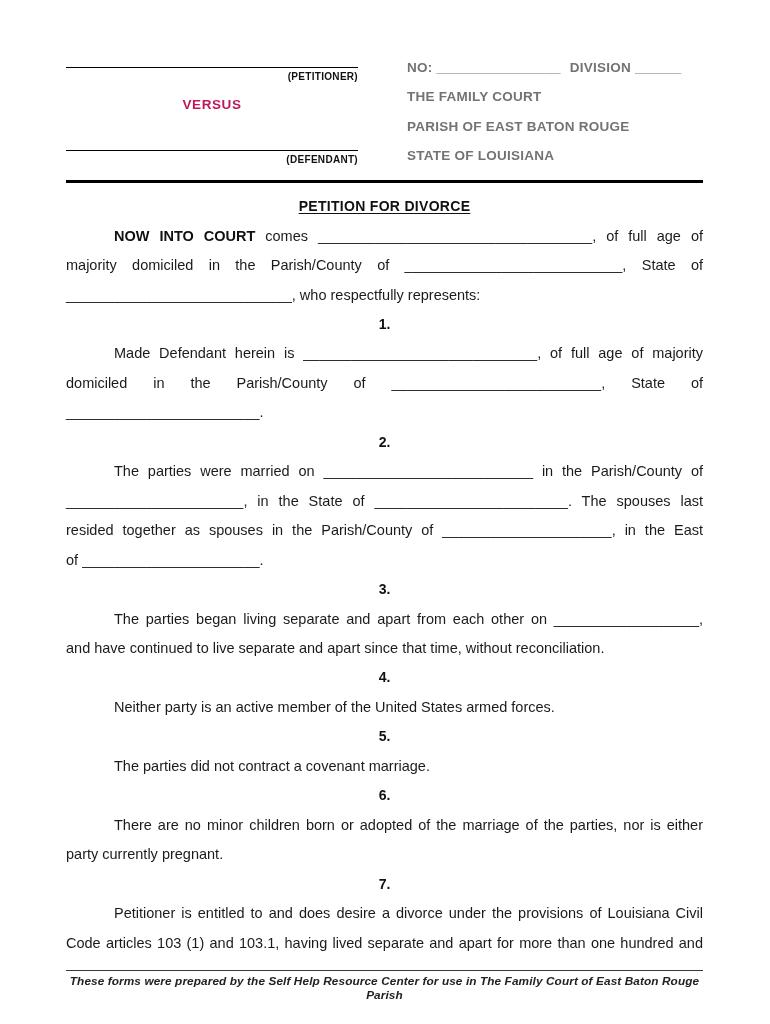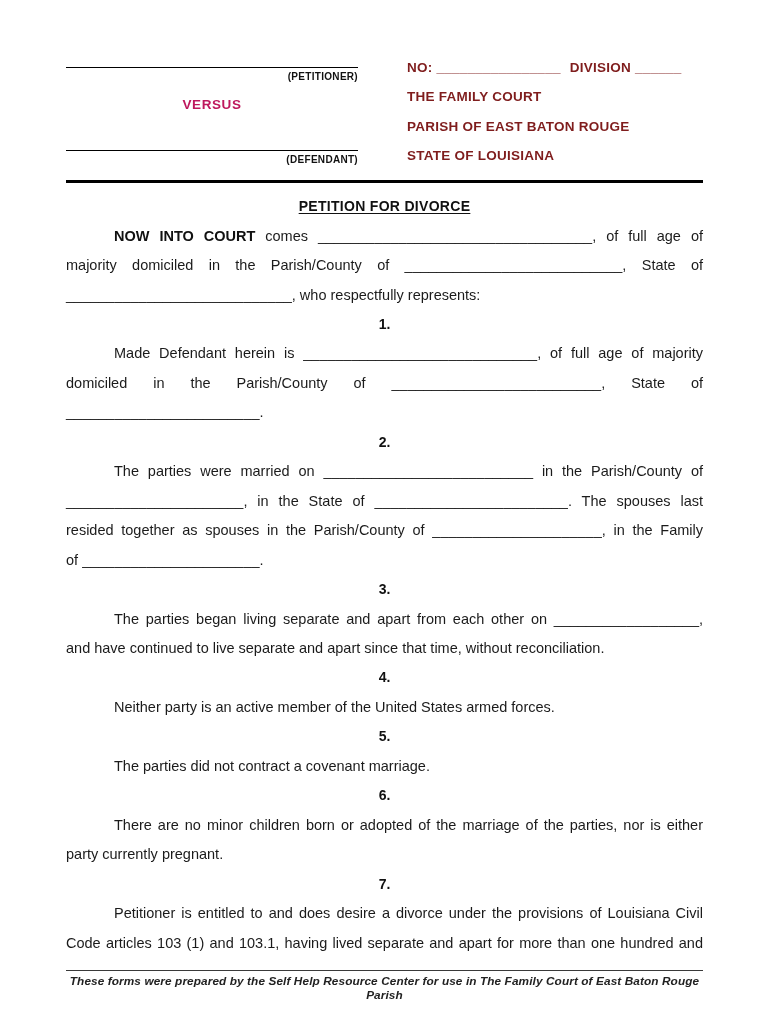--- a/index.html
+++ b/index.html
@@ -17,21 +17,21 @@
   .sig-line { height:18px; border-bottom:1.6px solid #000; }
   .sig-line.second { margin-top:22px; height:17px; }
   .party-label {
     text-align:right; font-size:10px; font-weight:700;
     letter-spacing:0.3px; padding-top:3px; color:#111;
   }
   .versus { text-align:center; font-weight:700; font-size:13.5px;
     letter-spacing:0.6px; margin-top:15px; color:#be185d; }
   .right-col { width:296px; padding-top:3px; }
   .court-line { font-weight:700; font-size:13.5px; line-height:29.4px;
-    letter-spacing:0.25px; color:#7f1d1d; white-space:nowrap; }
+    letter-spacing:0.25px; color:#737373; white-space:nowrap; }
   .court-line .blank { font-weight:700; }
   .no-gap { margin-left:5px; }
 
   
   .rule { margin-top:9px; border-top:3.6px solid #000; }
   .title-row { margin-top:12px; text-align:center; line-height:21px; }
   .title-row span {
     font-weight:700; font-size:14px; letter-spacing:0.3px;
     text-decoration:underline; text-underline-offset:2px; color:#111;
   }
@@ -95,21 +95,21 @@
     <div class="par">
         <div class="tline indent"><span>Made Defendant herein is </span><span>_____________________________</span><span>, of full age of majority</span></div>
         <div class="tline"><span>domiciled in the Parish/County of </span><span>__________________________</span><span>, State of</span></div>
         <div class="tline lastline"><span>________________________</span><span>.</span></div>
       </div>
 
     <div class="sec-num">2.</div>
     <div class="par">
         <div class="tline indent"><span>The parties were married on </span><span>__________________________</span><span> in the Parish/County of</span></div>
         <div class="tline"><span>______________________</span><span>, in the State of </span><span>________________________</span><span>. The spouses last</span></div>
-        <div class="tline"><span>resided together as spouses in the Parish/County of </span><span>_____________________</span><span>, in the Family</span></div>
+        <div class="tline"><span>resided together as spouses in the Parish/County of </span><span>_____________________</span><span>, in the East</span></div>
         <div class="tline lastline"><span>of </span><span>______________________</span><span>.</span></div>
       </div>
 
     <div class="sec-num">3.</div>
     <div class="par">
         <div class="tline indent"><span>The parties began living separate and apart from each other on </span><span>__________________</span><span>,</span></div>
         <div class="tline lastline"><span>and have continued to live separate and apart since that time, without reconciliation.</span></div>
       </div>
 
     <div class="sec-num">4.</div>

